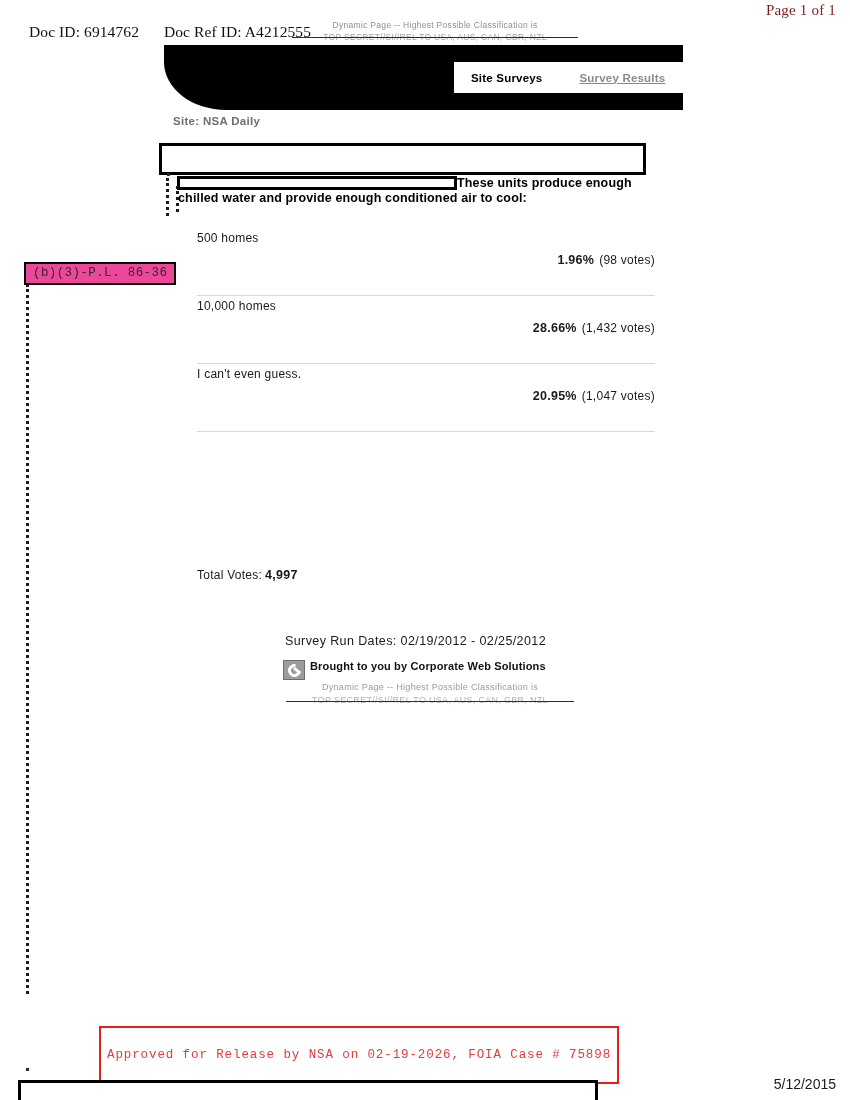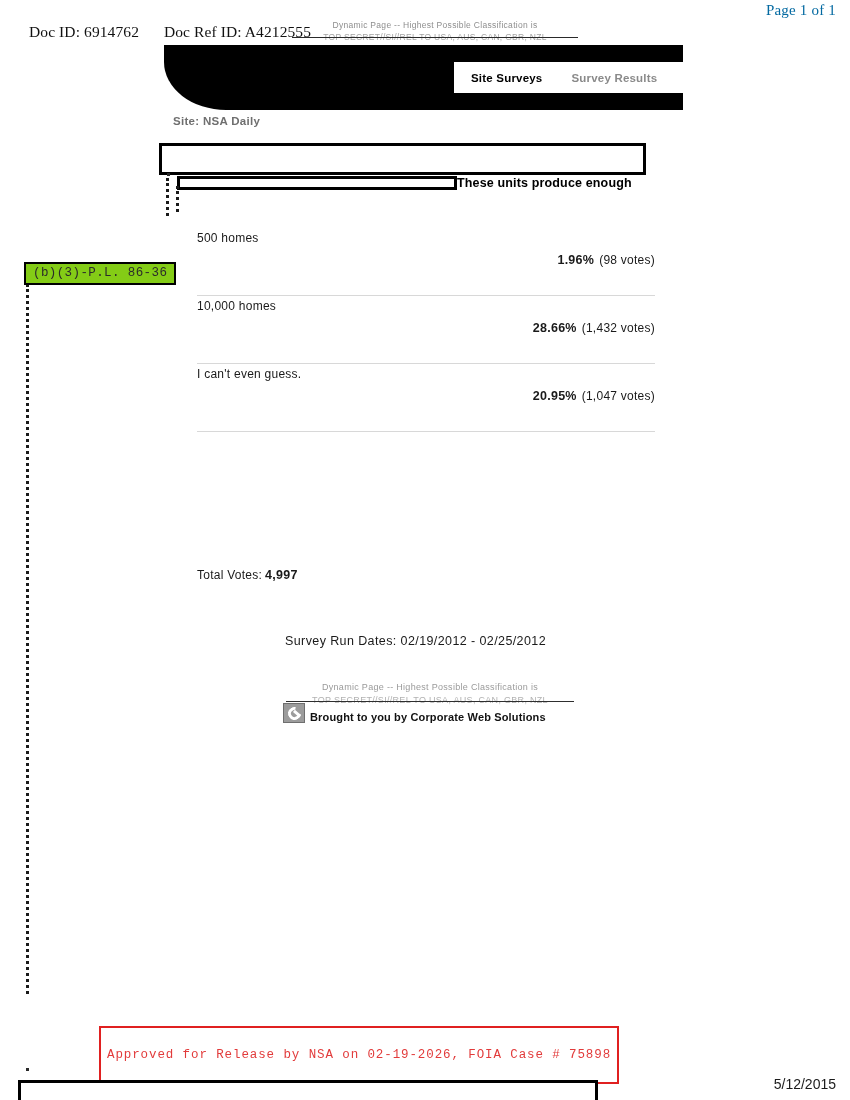--- a/index.html
+++ b/index.html
@@ -17,21 +17,21 @@
     -webkit-font-smoothing: antialiased;
   }
 
   
   .page-of {
     position: absolute;
     top: 2px;
     right: 14px;
     font-family: "Liberation Serif", serif;
     font-size: 15px;
-    color: #0369a1;
+    color: #7f1d1d;
     letter-spacing: .2px;
   }
   .docid-row {
     position: absolute;
     top: 23px;
     left: 29px;
     font-family: "Liberation Serif", serif;
     font-size: 15.5px;
     color: #111;
     white-space: nowrap;
@@ -124,21 +124,22 @@
   }
   .nav-item {
     font-size: 11.5px;
     font-weight: bold;
     letter-spacing: .2px;
     white-space: nowrap;
   }
   .nav-item.active { color: #000; margin-left: 17px; }
   .nav-item.link {
     color: #8a8a8a;
-    margin-left: 29px;
+    text-decoration: underline;
+    margin-left: 37px;
   }
 
   
   .site-label {
     position: absolute;
     left: 173px;
     top: 115px;
     font-size: 11.5px;
     font-weight: bold;
     color: #6f6f6f;
@@ -242,22 +243,21 @@
     letter-spacing: .4px;
     margin-top: 19px;
   }
 
   
   .cws {
     position: absolute;
     left: 283px;
     top: 660px;
     display: flex;
-    align-items: flex-end;
-    margin-top: 43px;
+    align-items: flex-start;
   }
   .cws-logo {
     width: 22px;
     height: 20px;
     background: #9c9c9c;
     border: 1px solid #6f6f6f;
     position: relative;
     margin-right: 5px;
     box-sizing: border-box;
   }
@@ -320,21 +320,21 @@
     border-top: 1.6px solid #2e2e2e;
   }
 
   
   .exempt-box {
     position: absolute;
     left: 24px;
     top: 262px;
     padding: 2px 7px 3px 7px;
     border: 2px solid #000;
-    background: #84cc16;
+    background: #ec4899;
     font-family: "Liberation Mono", monospace;
     font-size: 12.5px;
     color: #2b2b2b;
     letter-spacing: .4px;
     white-space: nowrap;
     z-index: 5;
   }
   .dot-line {
     position: absolute;
     left: 26px;
@@ -425,20 +425,21 @@
   <div class="mast-black-3"></div>
 </div>
 
 <div class="site-label">Site: NSA Daily</div>
 
 <div class="redbox redbox-main"></div>
 <div class="redbox redbox-inline"></div>
 
 <div class="question">
   <span class="qfirst"></span><span>These units produce enough</span><br>
+  <span>chilled water and provide enough conditioned air to cool:</span>
 </div>
 
 <div class="poll">
 
   <div class="poll-row">
     <span class="opt">500 homes</span>
     <span class="res">
       <span class="pct">1.96%</span><span class="votes">(98 votes)</span>
     </span>
   </div>

